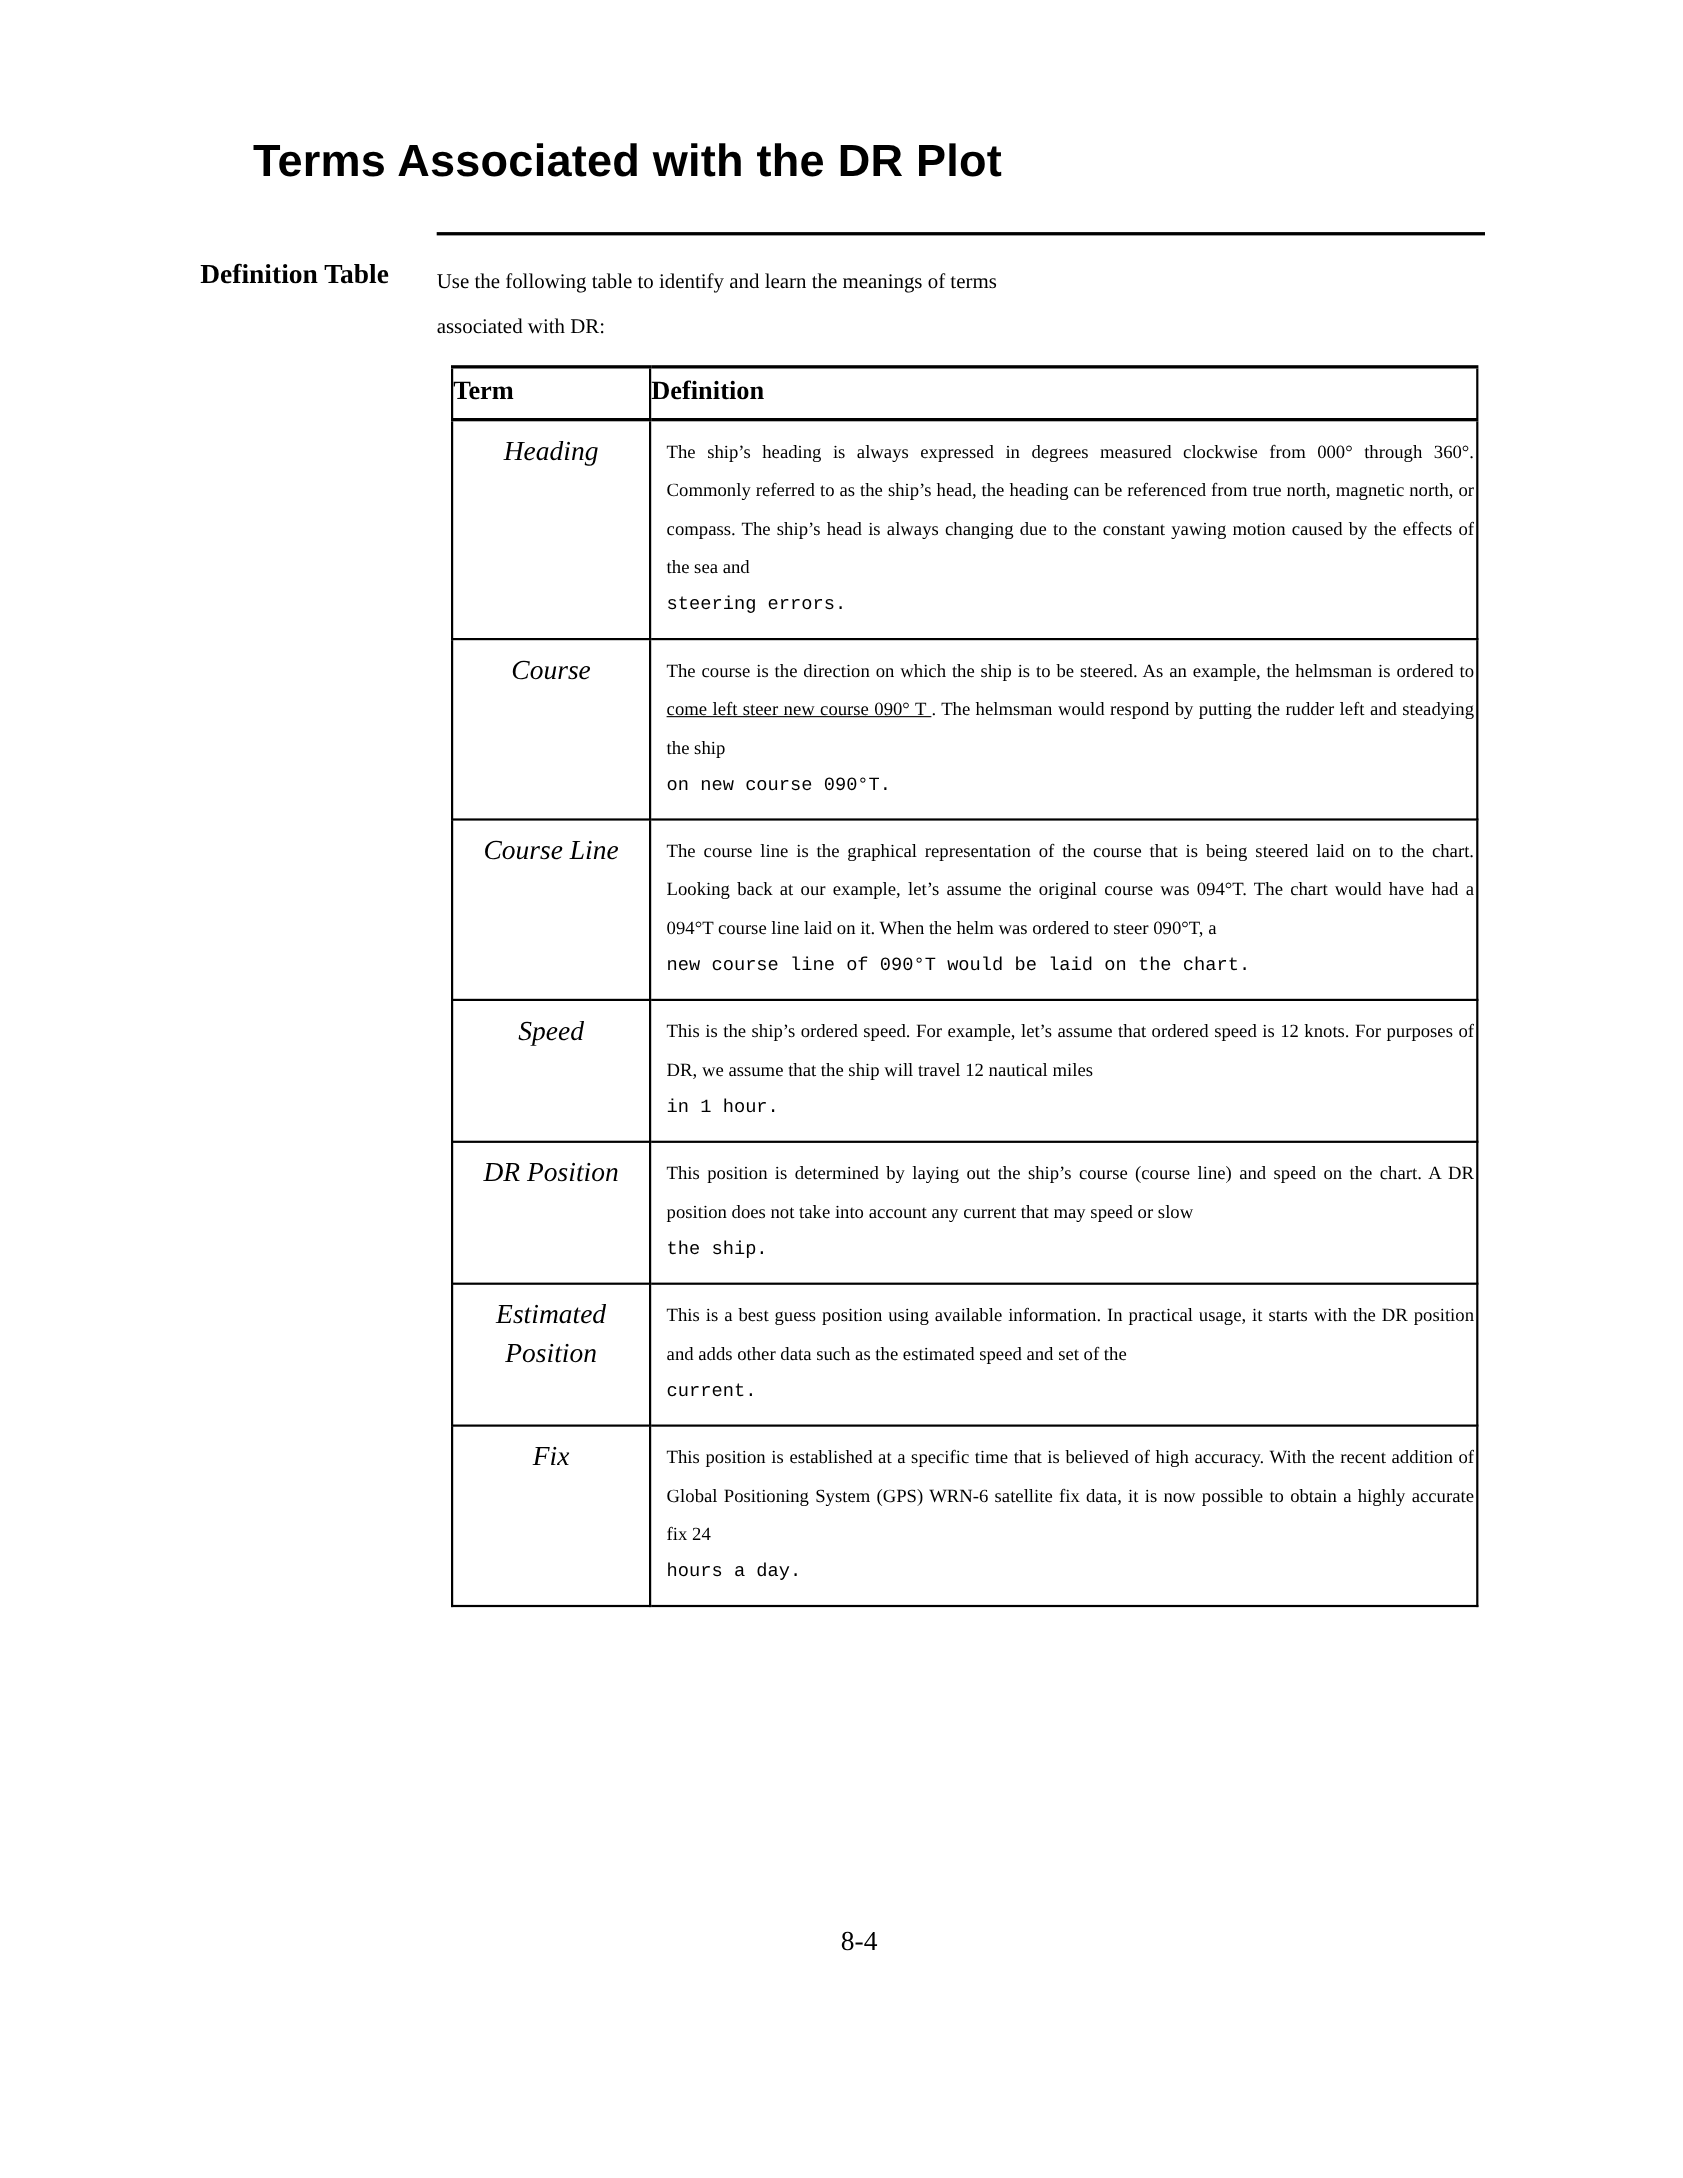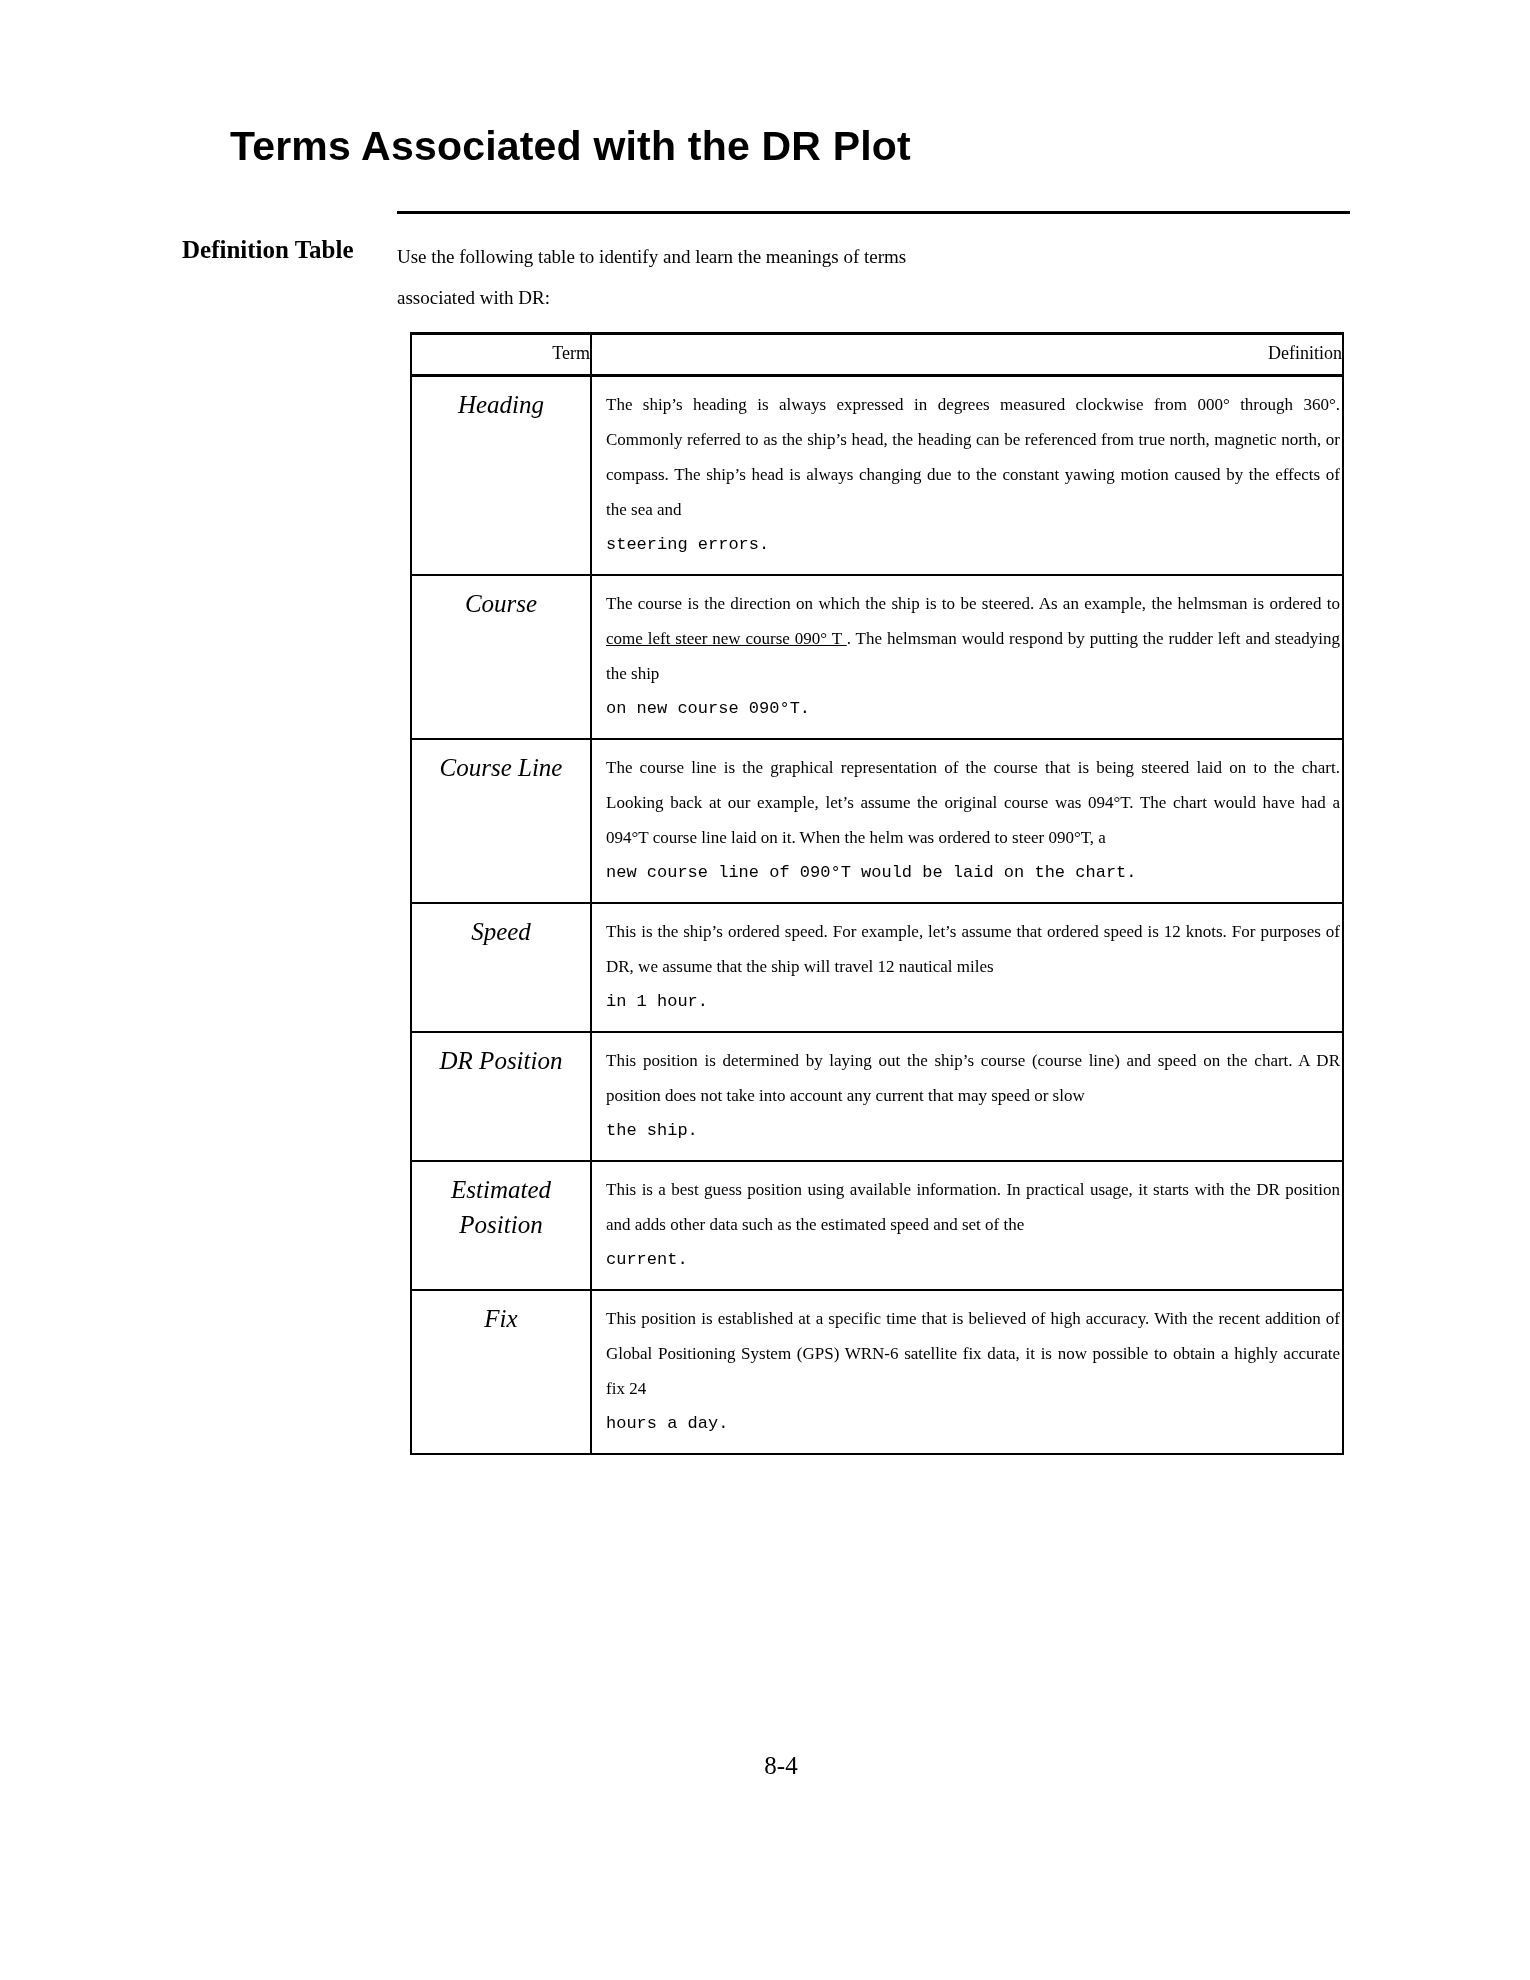--- a/index.html
+++ b/index.html
@@ -94,23 +94,23 @@
 
   table.def-table th,
   table.def-table td {
     border: 2px solid #000000;
     vertical-align: top;
     padding: 0;
   }
   table.def-table thead th {
     border-top: 3px solid #000000;
     border-bottom: 3px solid #000000;
-    text-align: right;
-    font-weight: normal;
-    font-size: 18px;
+    text-align: left;
+    font-weight: bold;
+    font-size: 24px;
     padding: 8px 0 10px 0;
   }
   table.def-table tbody td.term-cell {
     text-align: center;
     font-size: 25px;
     line-height: 35px;
     padding: 10px 8px 12px 8px;
     font-style: italic;
   }
   table.def-table tbody td.def-cell {

